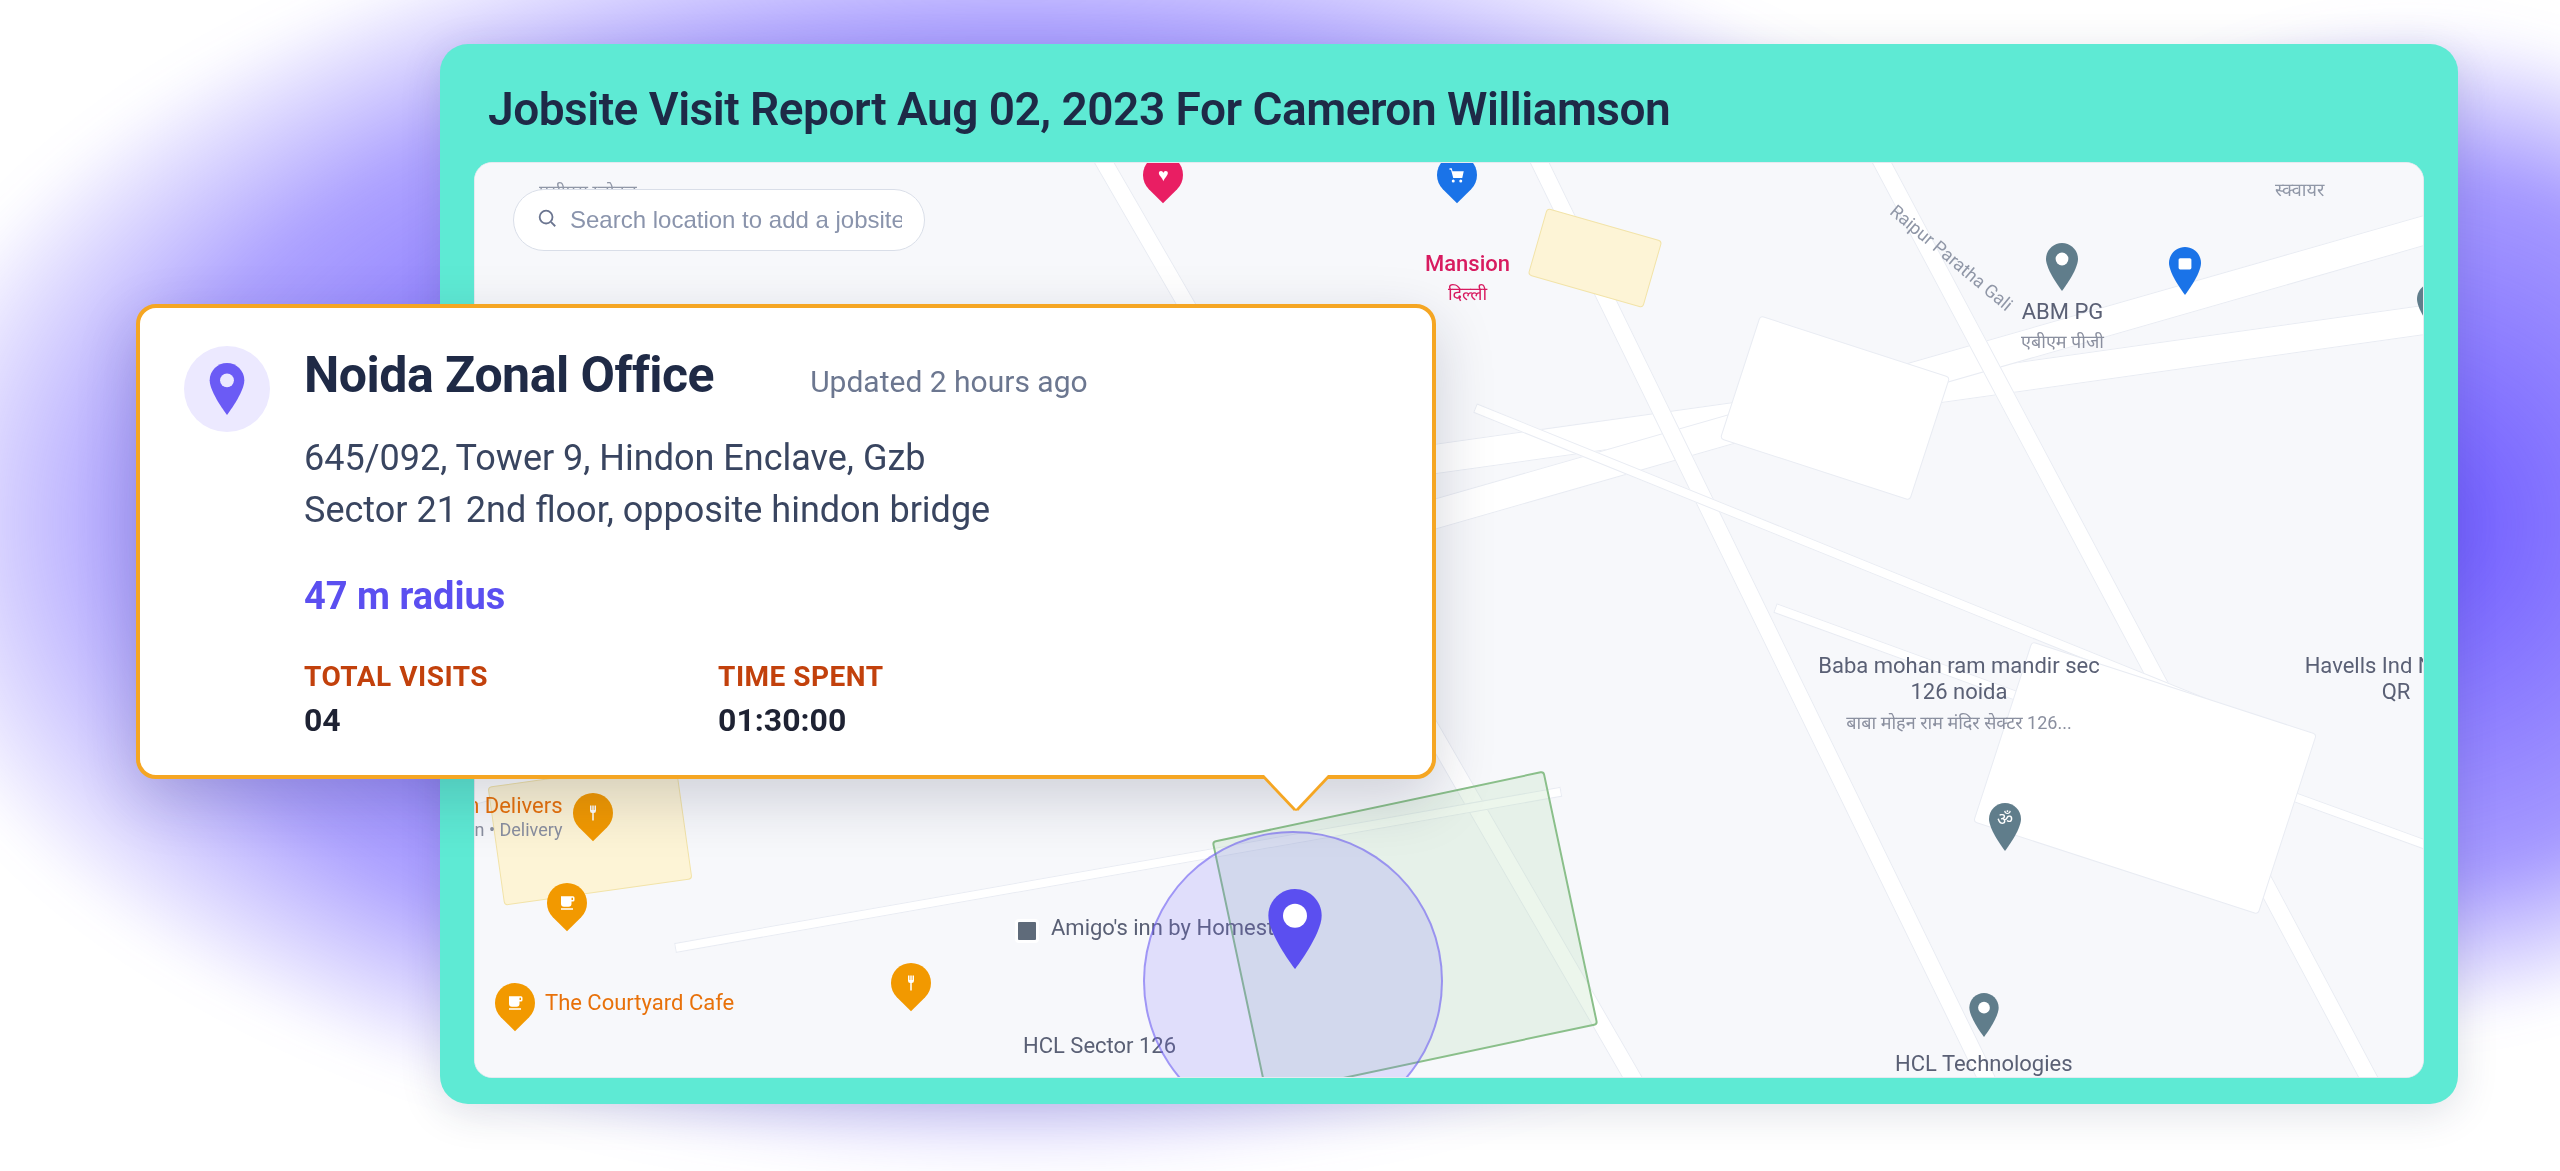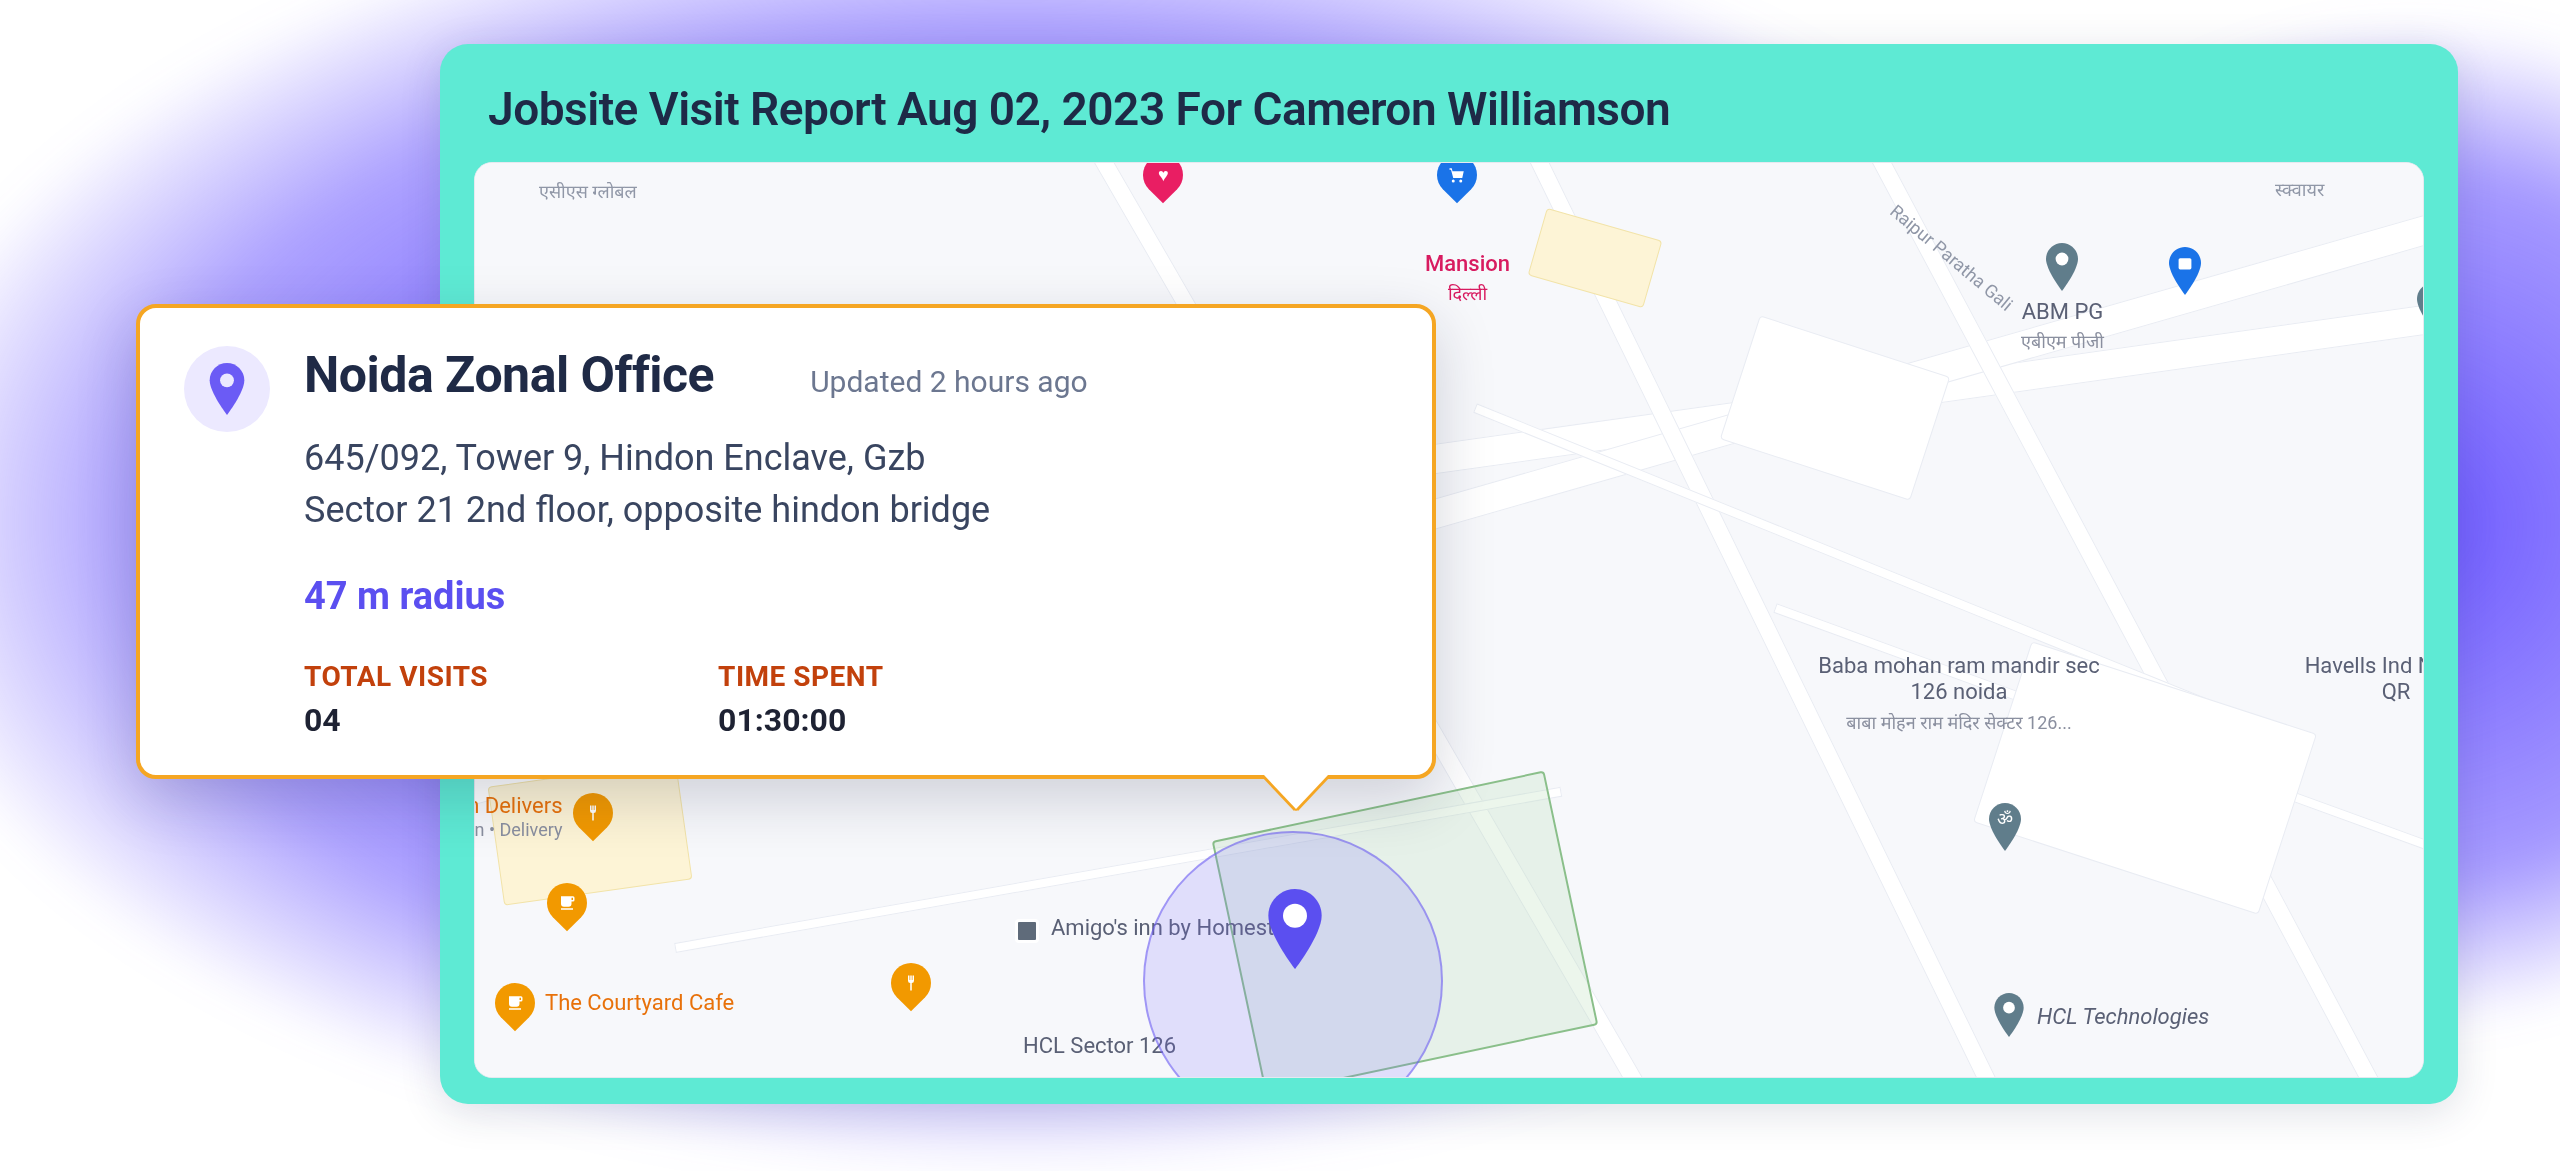--- a/index.html
+++ b/index.html
@@ -306,21 +306,21 @@
               <path fill="#607d8b" d="M12 0C6.5 0 2 4.5 2 10c0 7 10 20 10 20s10-13 10-20C22 4.5 17.5 0 12 0z"></path>
               <text x="12" y="14" font-size="11" text-anchor="middle" fill="#fff">ॐ</text>
             </svg>
         </span>
       </div>
 
       <div class="poi" style="left:1826px; top:490px; width:190px;">
         <span class="lbl">Havells Ind Noida - QR</span>
       </div>
 
-      <div class="poi" style="left:1516px; top:830px; flex-direction:row; gap:10px; align-items:center;font-style:italic;">
+      <div class="poi" style="left:1420px; top:830px; flex-direction:column; gap:10px; align-items:center;">
         <span>
           <svg width="36" height="44" viewBox="0 0 24 30">
               <path fill="#607d8b" d="M12 0C6.5 0 2 4.5 2 10c0 7 10 20 10 20s10-13 10-20C22 4.5 17.5 0 12 0z"></path>
               <circle cx="12" cy="10" r="4" fill="#fff"></circle>
             </svg>
         </span>
         <span class="lbl">HCL Technologies</span>
       </div>
 
       <div class="poi" style="left:548px; top:870px;">
@@ -385,20 +385,29 @@
       <div class="radius-circle"></div>
       <div class="pin-main">
         <svg width="64" height="80" viewBox="0 0 24 30">
           <path fill="#5b4ff0" d="M12 0C6.5 0 2 4.5 2 10c0 7 10 20 10 20s10-13 10-20C22 4.5 17.5 0 12 0z"></path>
           <circle cx="12" cy="10" r="4.5" fill="#fff"></circle>
         </svg>
       </div>
 
     </div>
 
+    <div class="search-pill">
+      <span>
+        <svg width="22" height="22" viewBox="0 0 24 24" fill="none" stroke="#6b7590" stroke-width="2">
+            <circle cx="11" cy="11" r="7"></circle>
+            <line x1="21" y1="21" x2="16.5" y2="16.5"></line>
+          </svg>
+      </span>
+      <input type="text" placeholder="Search location to add a jobsite" style="">
+    </div>
   </div>
 </div>
 
 <div class="callout">
   <div class="co-head">
     <div class="co-icon">
       <svg width="44" height="52" viewBox="0 0 24 30">
         <path fill="#6b5bf5" d="M12 0C6.5 0 2 4.5 2 10c0 7 10 20 10 20s10-13 10-20C22 4.5 17.5 0 12 0z"></path>
         <circle cx="12" cy="10" r="4" fill="#ece9ff"></circle>
       </svg>

